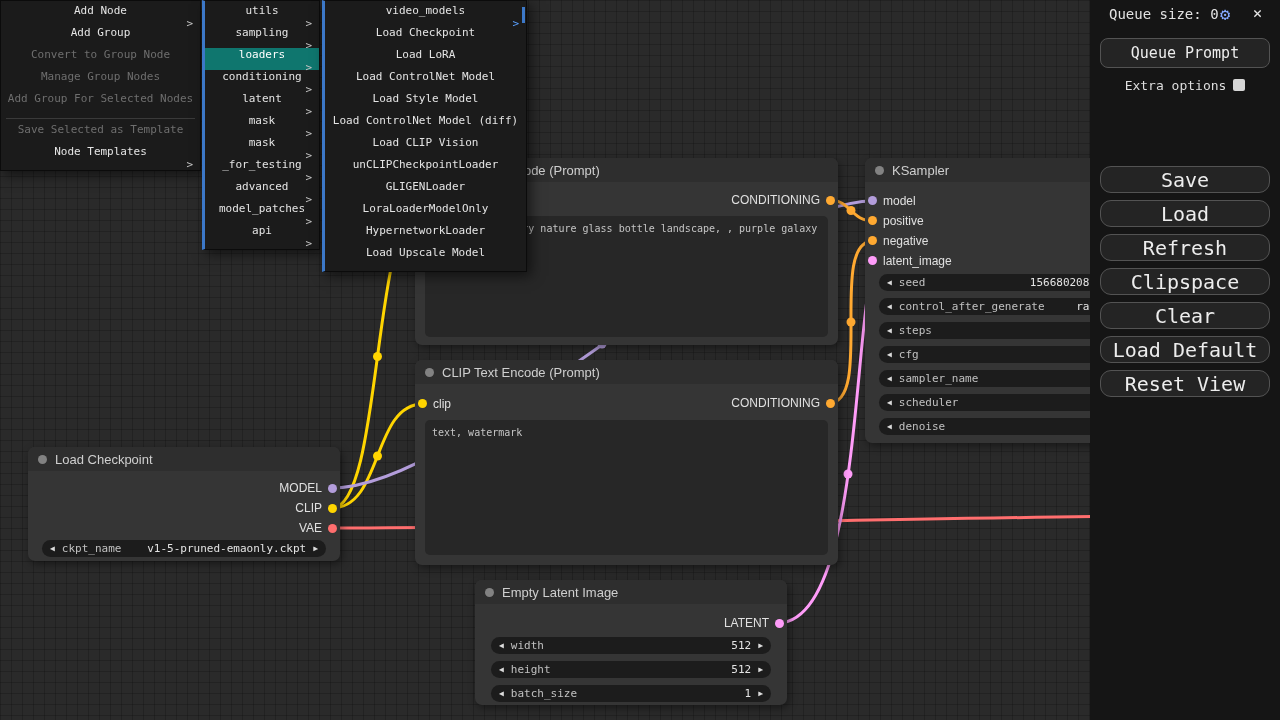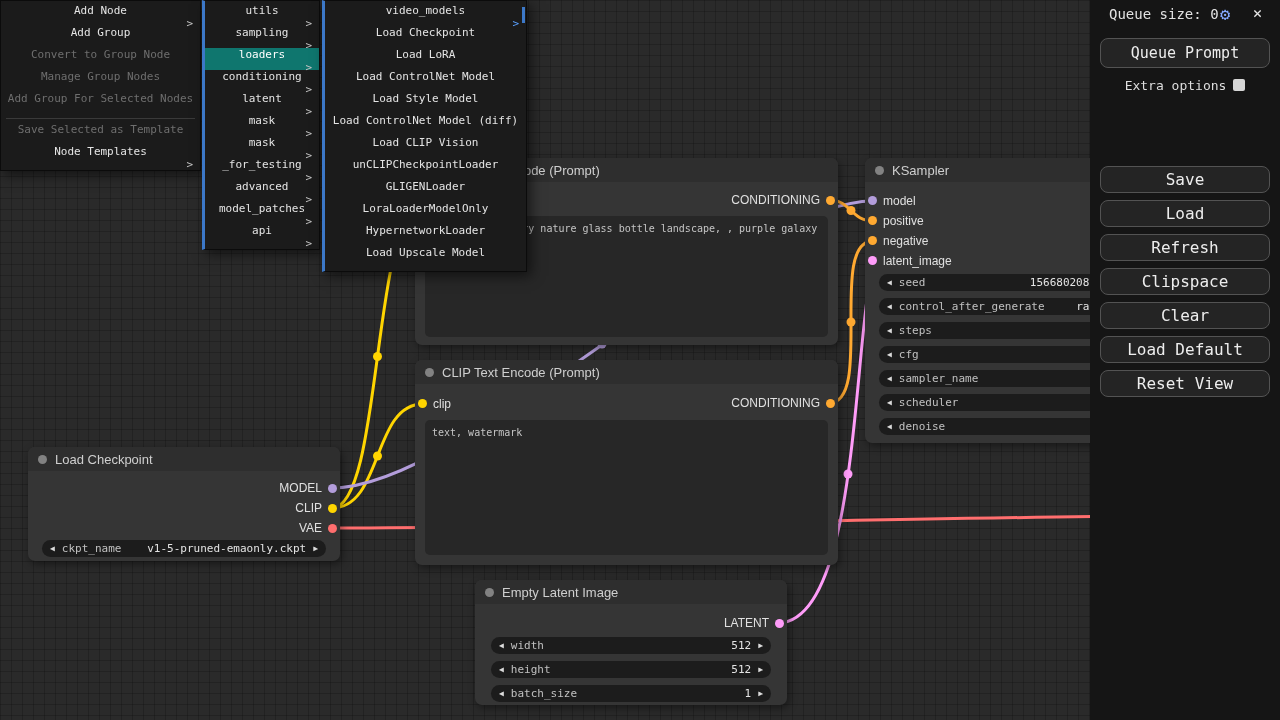--- a/index.html
+++ b/index.html
@@ -77,21 +77,21 @@
   .closex { position:absolute; left:163px; top:4px; font-size:15px; color:#e8e8e8; cursor:pointer; }
   .btn {
     position:absolute; left:10px; width:170px; background:#242424; border:1px solid #535353;
     border-radius:8px; color:#ededed; font-family:"DejaVu Sans Mono",monospace;
     display:flex; align-items:center; justify-content:center; cursor:pointer; padding:8px;
   }
   .qp { top:38px; height:30px; font-size:15px; }
   .extra-row { position:absolute; left:0; top:77px; width:190px; height:16px;
     display:flex; align-items:center; justify-content:center; gap:7px; font-size:13px; }
   .checkbox { width:12px; height:12px; background:#d6d6d6; border-radius:2px; cursor:pointer; }
-  .action { height:27px; font-size:16px; }
+  .action { height:27px; font-size:20px;border-radius:11px; }
 </style>
 </head>
 <body>
 
 <div id="canvas"></div>
 
 <svg id="wires" width="1280" height="720">
   <path d="M332,508 C383,508 372,205 423,205" stroke="#ffd500"></path>
   <path d="M332,508 C383,508 372,404 423,404" stroke="#ffd500"></path>
   <path d="M332,488 C467,488 738,201 873,201" stroke="#b39ddb"></path>

